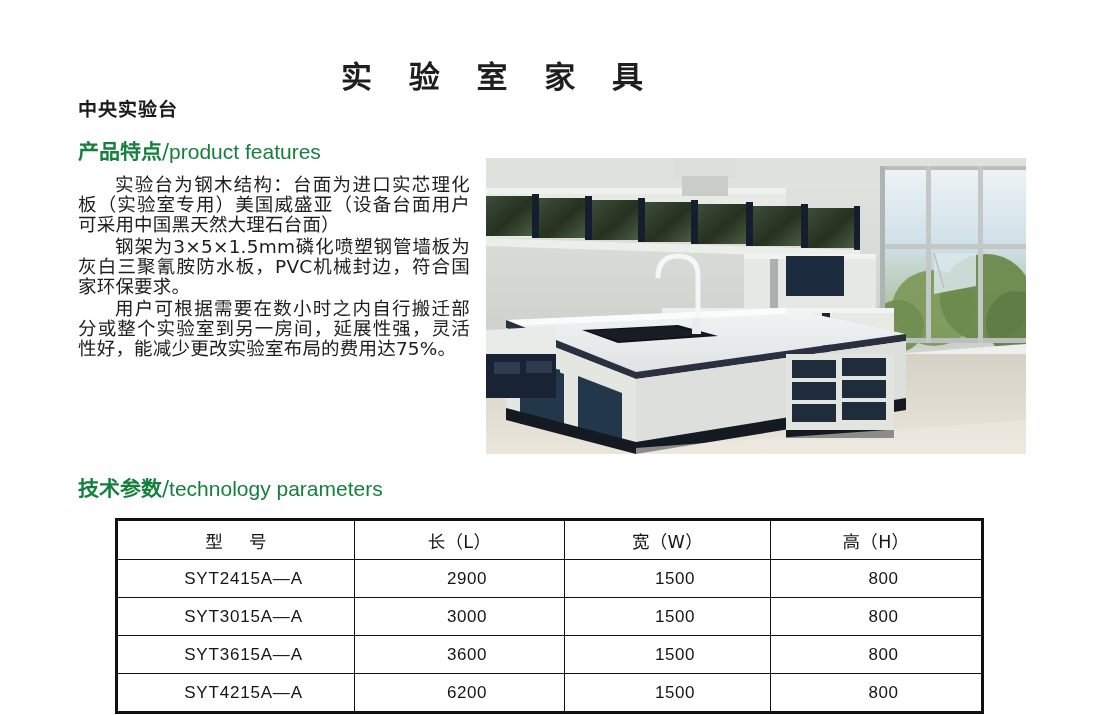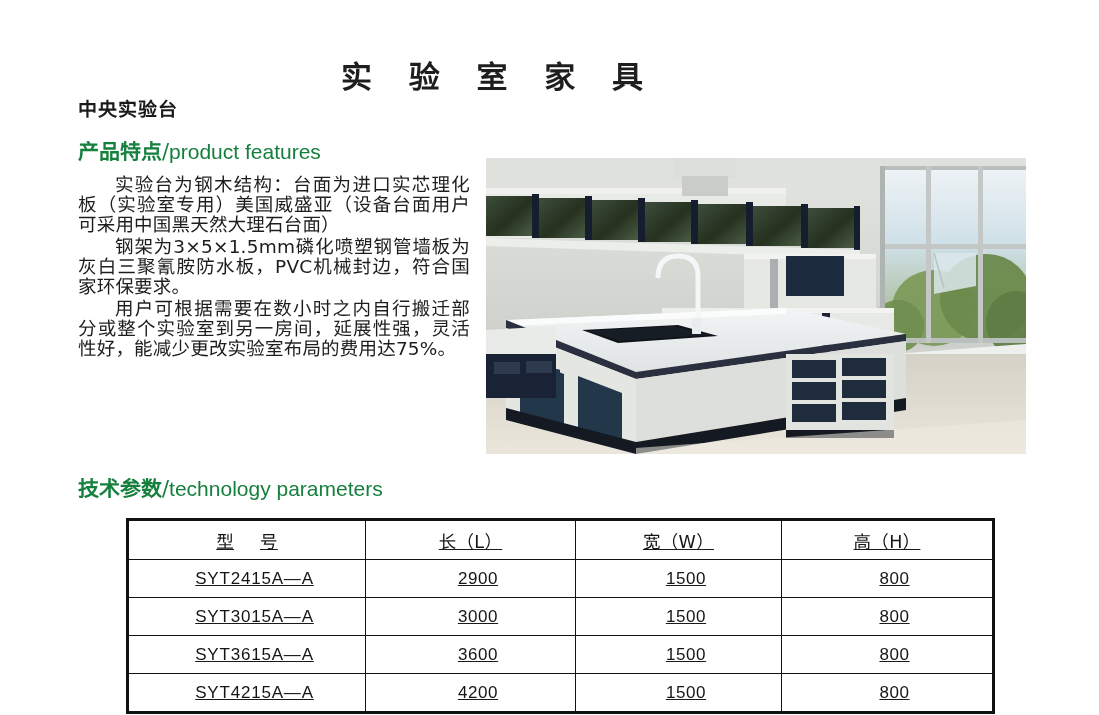--- a/index.html
+++ b/index.html
@@ -94,24 +94,23 @@
   .tech-heading-wrap {
     position: absolute;
     left: 78px;
     top: 472px;
     text-align: center;
   }
 
   
   .spec-table-wrap {
     position: absolute;
-    left: 126px;
+    left: 115px;
     top: 518px;
     width: 722px;
-    text-decoration: underline;
   }
   table.spec {
     border-collapse: collapse;
     width: 100%;
     table-layout: fixed;
     border: 3px solid #111;
   }
   table.spec col.c0 { width: 238px; }
   table.spec col.c1 { width: 210px; }
   table.spec col.c2 { width: 206px; }
@@ -337,19 +336,19 @@
         <td>800</td>
       </tr>
       <tr>
         <td class="model">SYT3615A—A</td>
         <td>3600</td>
         <td>1500</td>
         <td>800</td>
       </tr>
       <tr>
         <td class="model">SYT4215A—A</td>
-        <td>4200</td>
+        <td>6200</td>
         <td>1500</td>
         <td>800</td>
       </tr>
     </tbody>
   </table>
 </div>
 
 </body></html>

